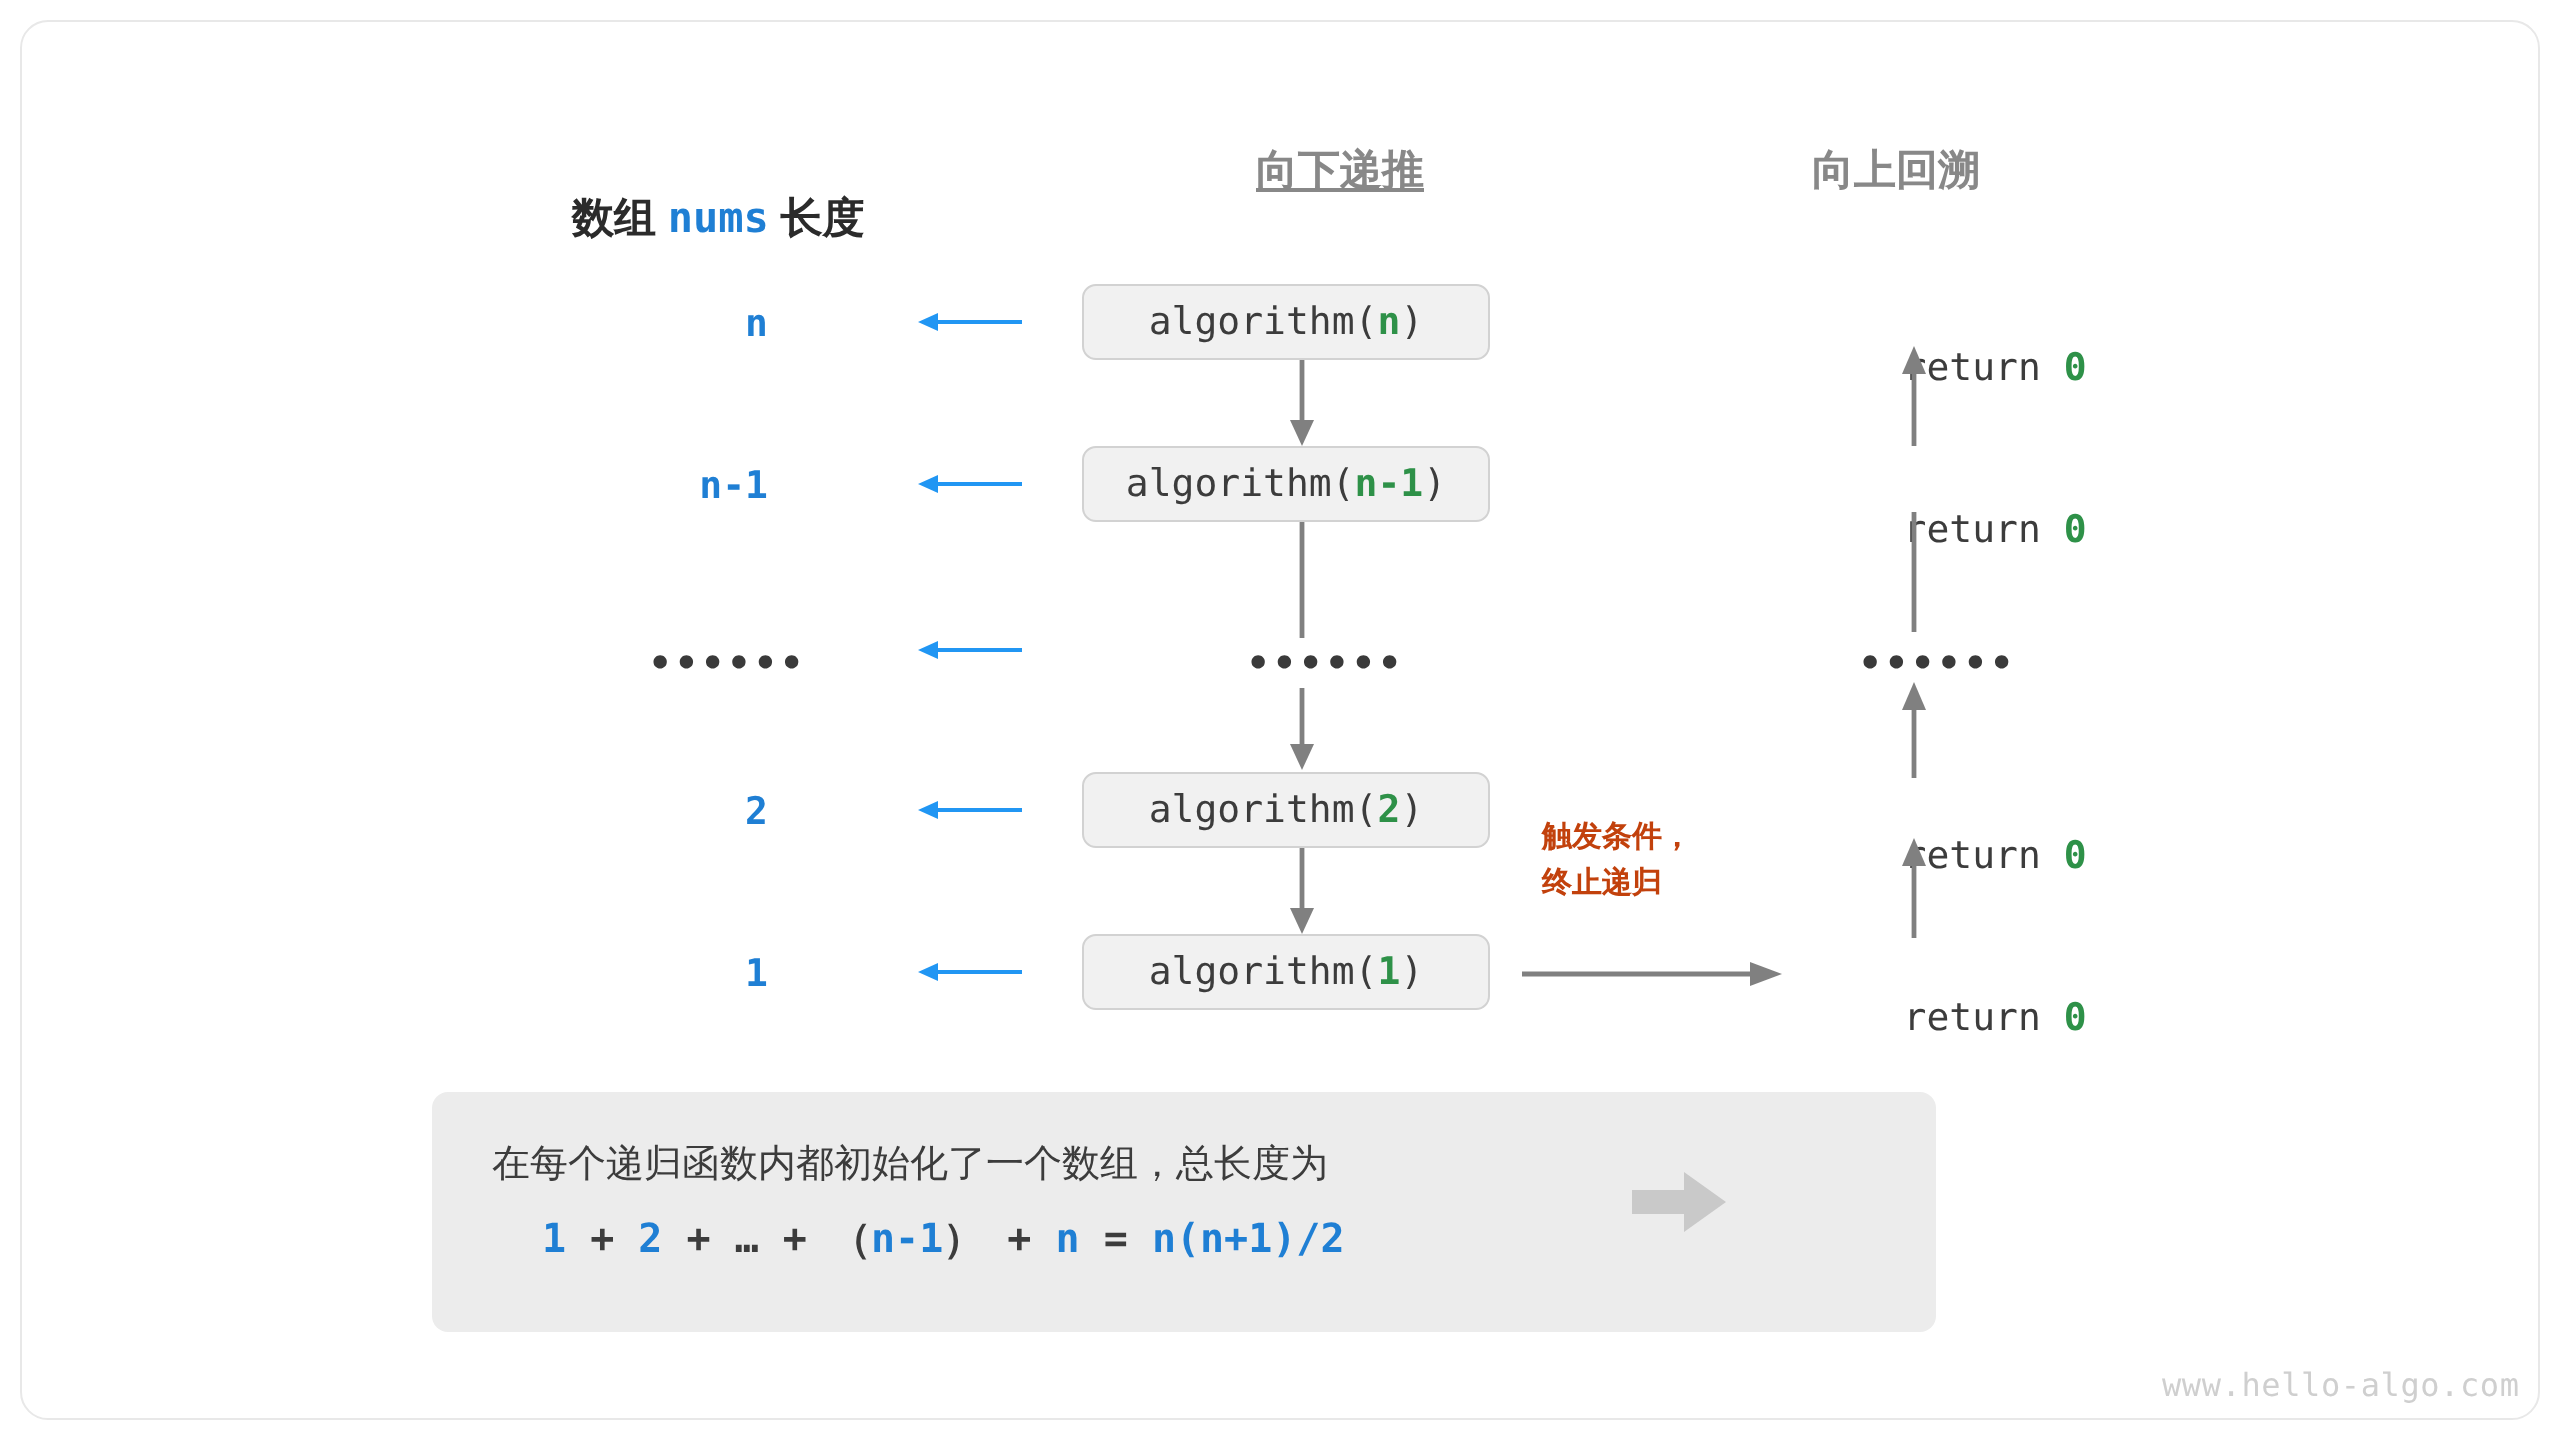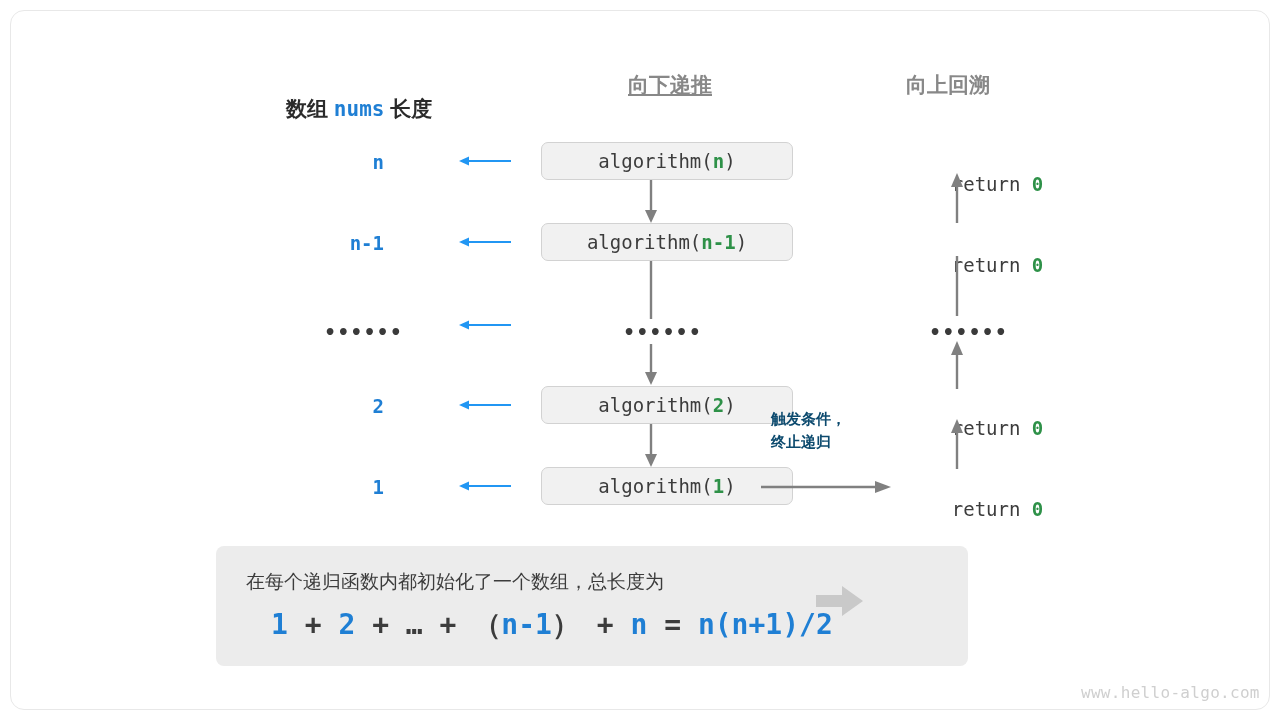--- a/index.html
+++ b/index.html
@@ -43,58 +43,58 @@
     letter-spacing:1px;line-height:1;
     font-family:"DejaVu Sans","Liberation Sans",sans-serif;
   }
   .dots-left{ text-align:right; width:60px; color:#3a3a3a;}
 
   
   .blue-arrow{ width:52px;height:14px; }
 
   
   .abox{
-    width:252px;height:38px;
+    width:204px;height:38px;
     background:#f1f1f1;
     border:1px solid #d2d2d2;
     border-radius:7px;
     box-sizing:border-box;
     display:flex;align-items:center;justify-content:center;
     font-family:"DejaVu Sans Mono","Liberation Mono",monospace;
     font-size:19px;color:#3c3c3c;
     white-space:pre;
   }
   .abox .arg{ color:#2e9148;font-weight:bold; }
 
   
   .ret{
     font-family:"DejaVu Sans Mono","Liberation Mono",monospace;
     font-size:19px;color:#3c3c3c;white-space:pre;
   }
   .ret .zero{ color:#2e9148;font-weight:bold; }
 
   
   .note{
-    font-size:15px;font-weight:bold;color:#0c4a6e;
+    font-size:15px;font-weight:bold;color:#c2410c;
     line-height:1.55;white-space:nowrap;
   }
 
   
   .summary{
     left:205px;top:535px;width:752px;height:120px;
     background:#ececec;border-radius:8px;box-sizing:border-box;
   }
   .sum-text{
     left:30px;top:23px;
     font-size:19px;color:#3c3c3c;white-space:nowrap;
   }
   .formula{
     left:55px;top:60px;
     font-family:"DejaVu Sans Mono","Liberation Mono",monospace;
-    font-weight:bold;font-size:28px;color:#3c3c3c;white-space:pre;text-align:right;
+    font-weight:bold;font-size:20px;color:#3c3c3c;white-space:pre;text-align:right;
   }
   .formula .b{ color:#1f7fd4; }
   .sum-title{
     left:690px;top:24px;width:180px;text-align:center;
     font-size:19px;font-weight:bold;color:#2b2b2b;white-space:nowrap;
   }
   .sum-value{
     left:665px;top:60px;width:230px;text-align:center;
     font-size:21px;font-weight:bold;color:#e8591a;white-space:nowrap;
     font-family:"DejaVu Sans","Liberation Sans",sans-serif;

